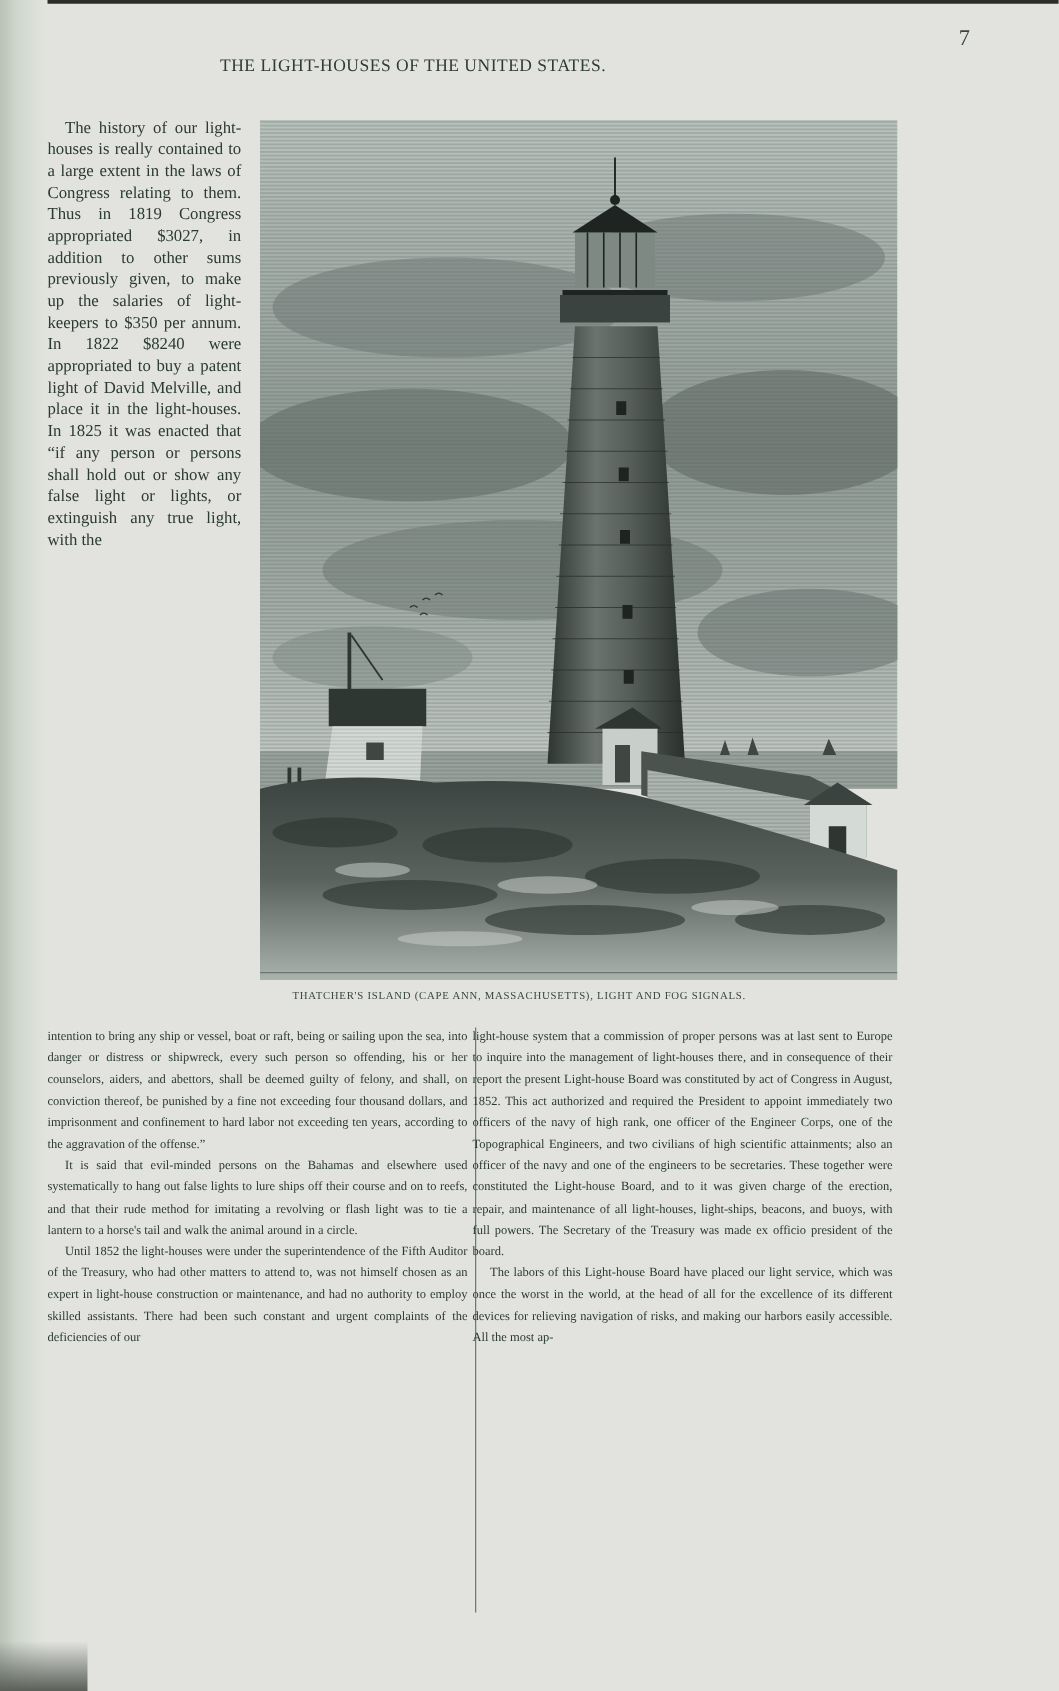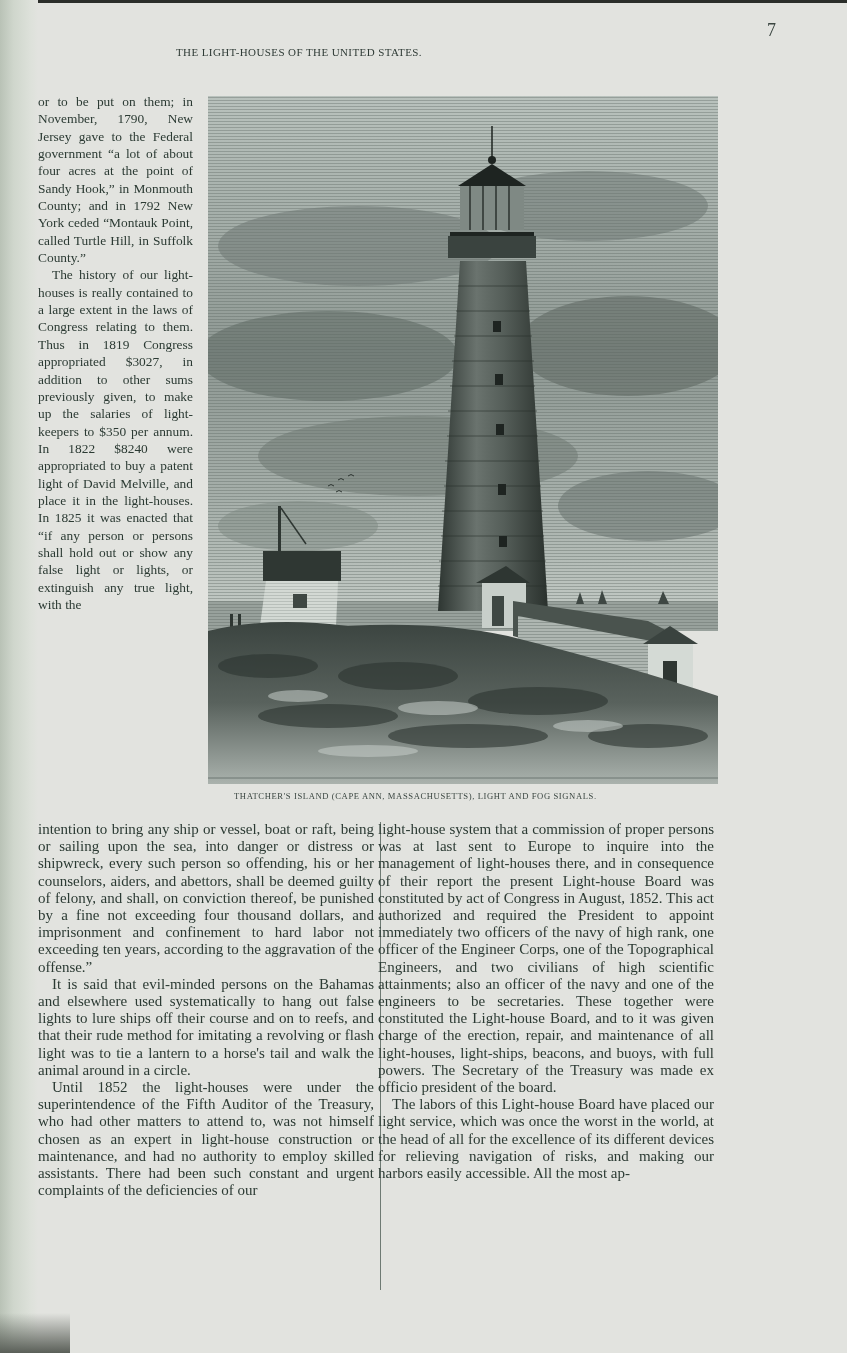--- a/index.html
+++ b/index.html
@@ -29,21 +29,21 @@
       background: linear-gradient(to top, #5a5f58 0%, rgba(90,95,88,0) 100%);
     }
     .top-edge {
       position: absolute;
       left: 0; top: 0; width: 847px; height: 3px;
       background: #2b2e2a;
     }
     .running-head {
       position: absolute;
       left: 176px; top: 46px;
-      font-size: 11px;
+      font-size: 14px;
       letter-spacing: 0.4px;
       color: #2f3b36;
       font-family: "Liberation Serif", serif;
       white-space: nowrap;
     }
     .page-number {
       position: absolute;
       left: 767px; top: 20px;
       font-size: 18px;
       color: #3a4540;
@@ -82,21 +82,21 @@
       color: #3a4641;
       font-variant: small-caps;
       text-transform: uppercase;
     }
 
     
     .col {
       position: absolute;
       top: 821px;
       width: 336px;
-      font-size: 15px;
+      font-size: 10px;
       line-height: 17.2px;
       text-align: justify;
       font-family: "Liberation Serif", serif;
       color: #2b3a33;
     }
     .col p { margin: 0; }
     .col-left { left: 38px; }
     .col-right { left: 378px; }
     .col-rule {
       position: absolute;
@@ -108,21 +108,20 @@
 </head>
 <body>
 
 <div class="top-edge"></div>
 <div class="page-shadow-left"></div>
 
 <div class="running-head">THE LIGHT-HOUSES OF THE UNITED STATES.</div>
 <div class="page-number">7</div>
 
 <div class="narrow-col">
-  <p>or to be put on them; in November, 1790, New Jersey gave to the Federal government “a lot of about four acres at the point of Sandy Hook,” in Monmouth County; and in 1792 New York ceded “Montauk Point, called Turtle Hill, in Suffolk County.”</p>
   <p class="indent">The history of our light-houses is really contained to a large extent in the laws of Congress relating to them. Thus in 1819 Congress appropriated $3027, in addition to other sums previously given, to make up the salaries of light-keepers to $350 per annum. In 1822 $8240 were appropriated to buy a patent light of David Melville, and place it in the light-houses. In 1825 it was enacted that “if any person or persons shall hold out or show any false light or lights, or extinguish any true light, with the</p>
 </div>
 
 <div class="figure">
   <svg viewBox="0 0 510 688" xmlns="http://www.w3.org/2000/svg">
     <defs>
       <linearGradient id="sky" x1="0" y1="0" x2="0" y2="1">
         <stop offset="0" stop-color="#b9c2bd"></stop>
         <stop offset="0.5" stop-color="#8e9893"></stop>
         <stop offset="0.8" stop-color="#a8b1ac"></stop>

